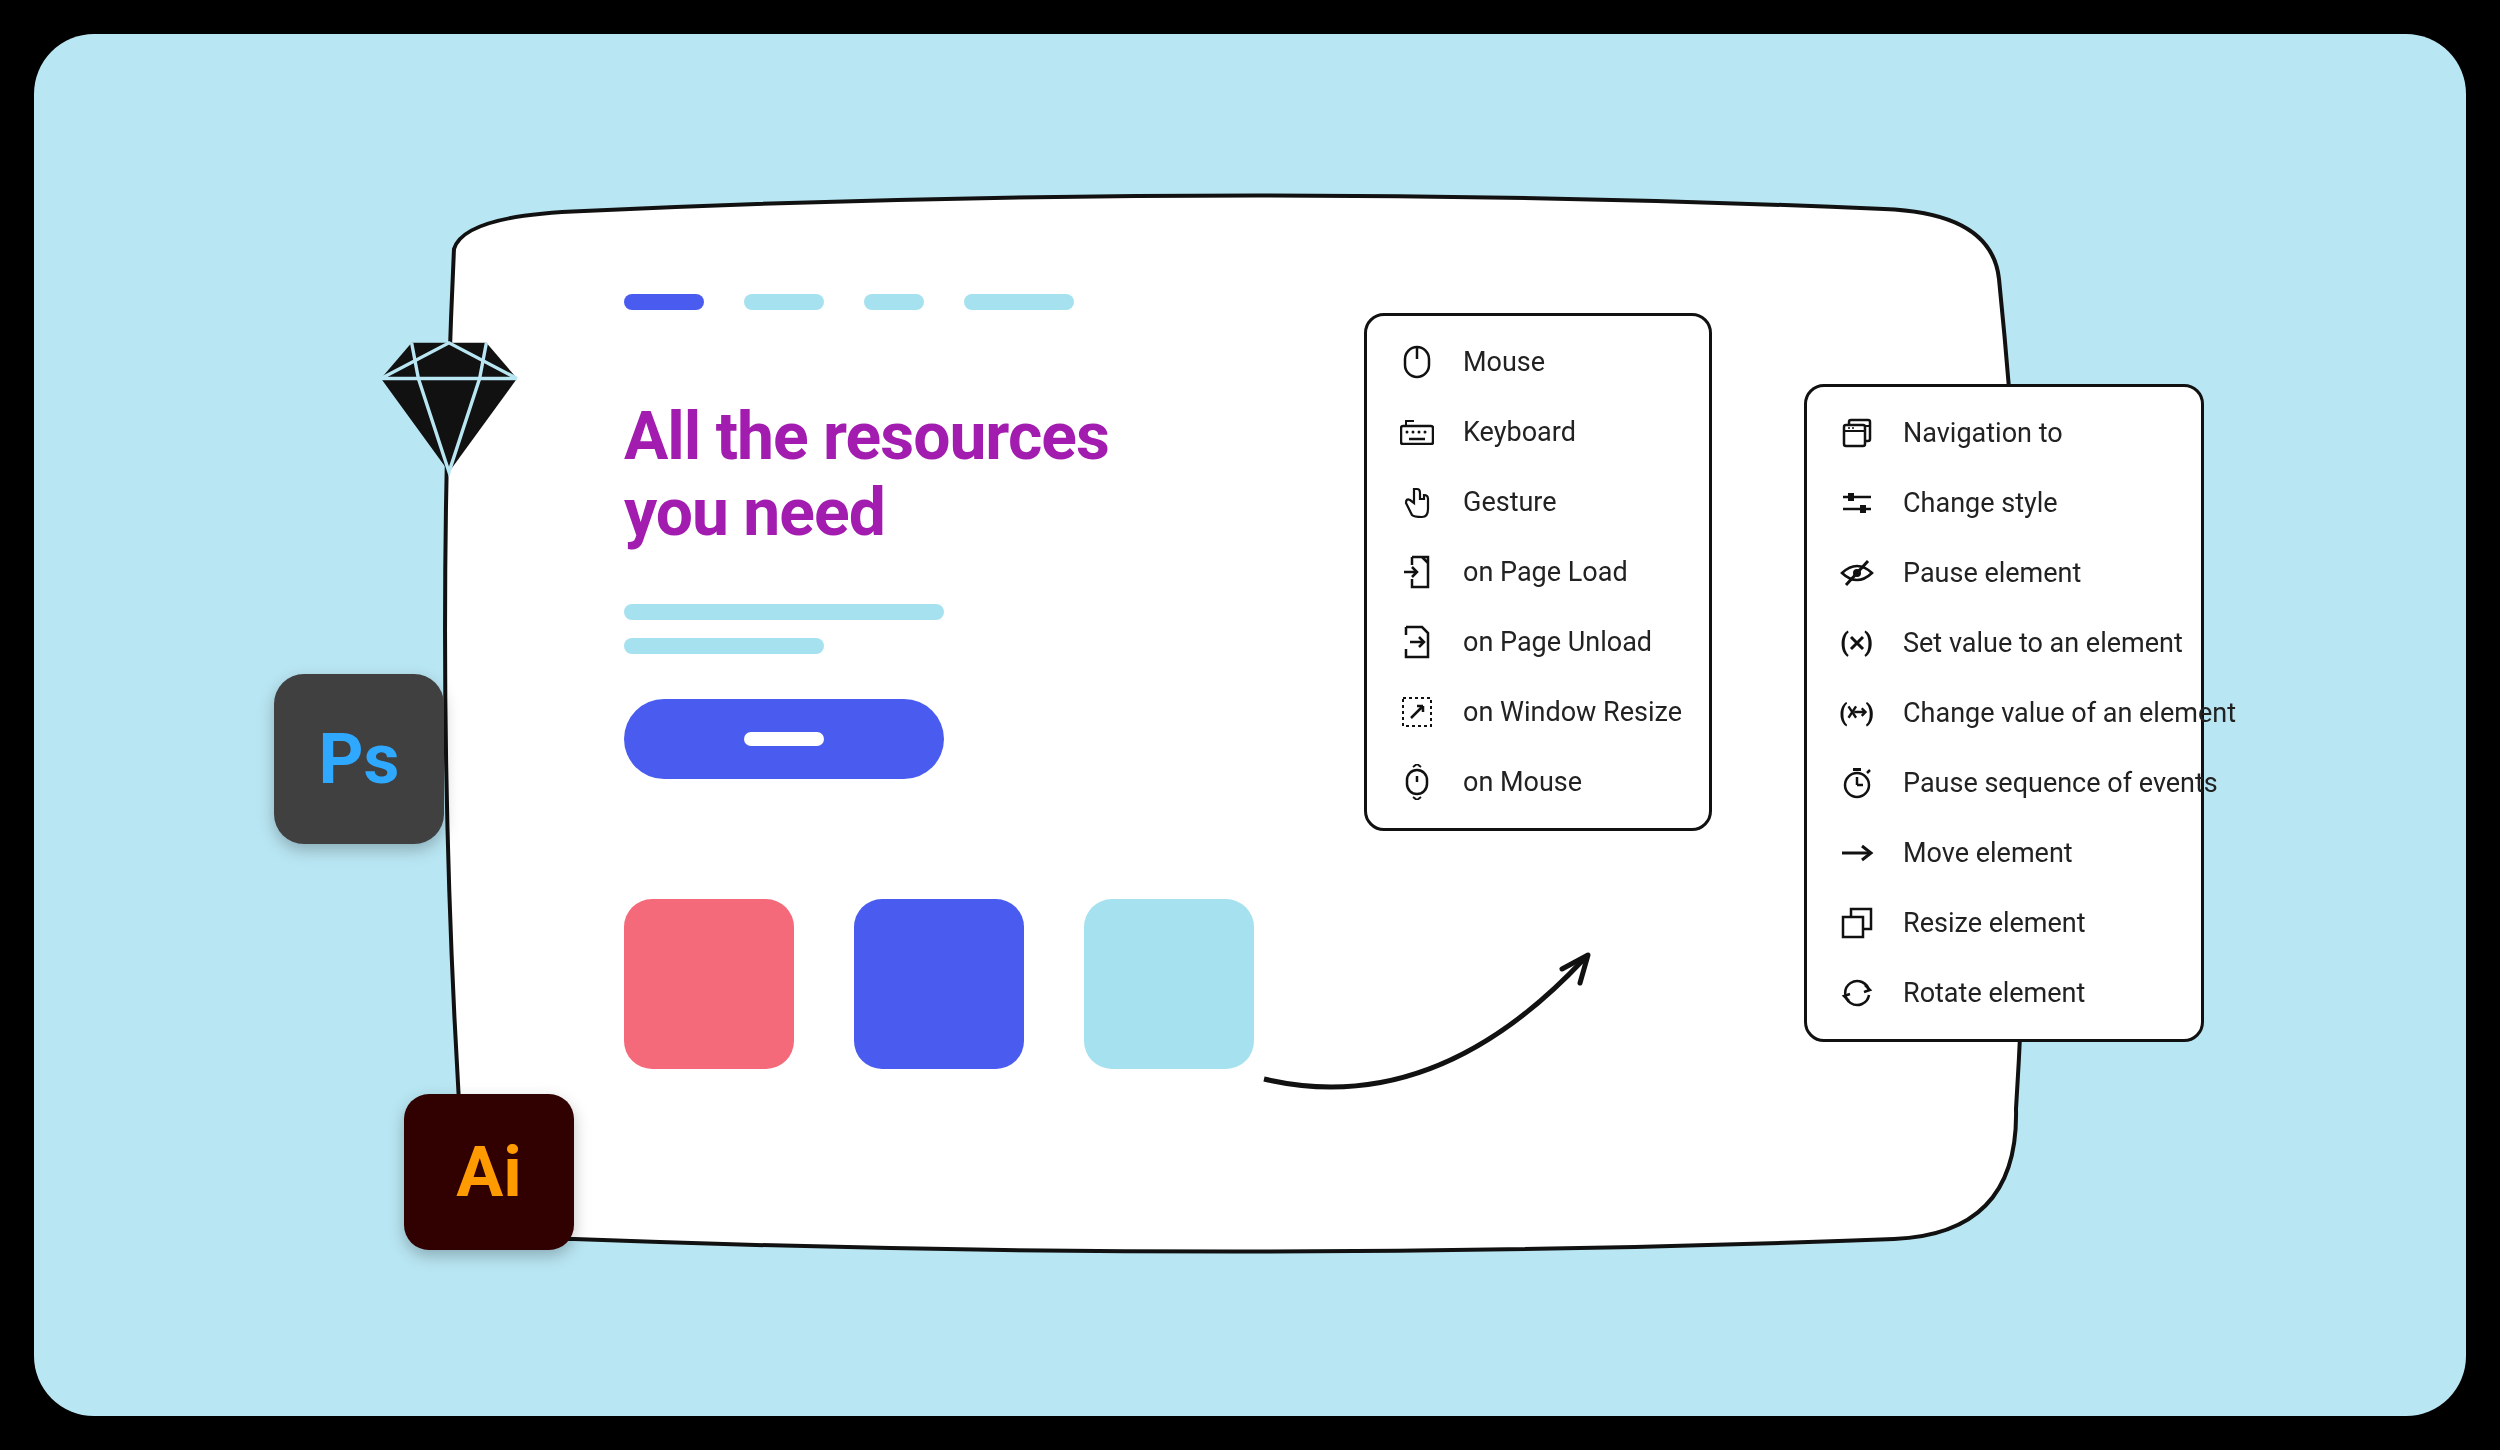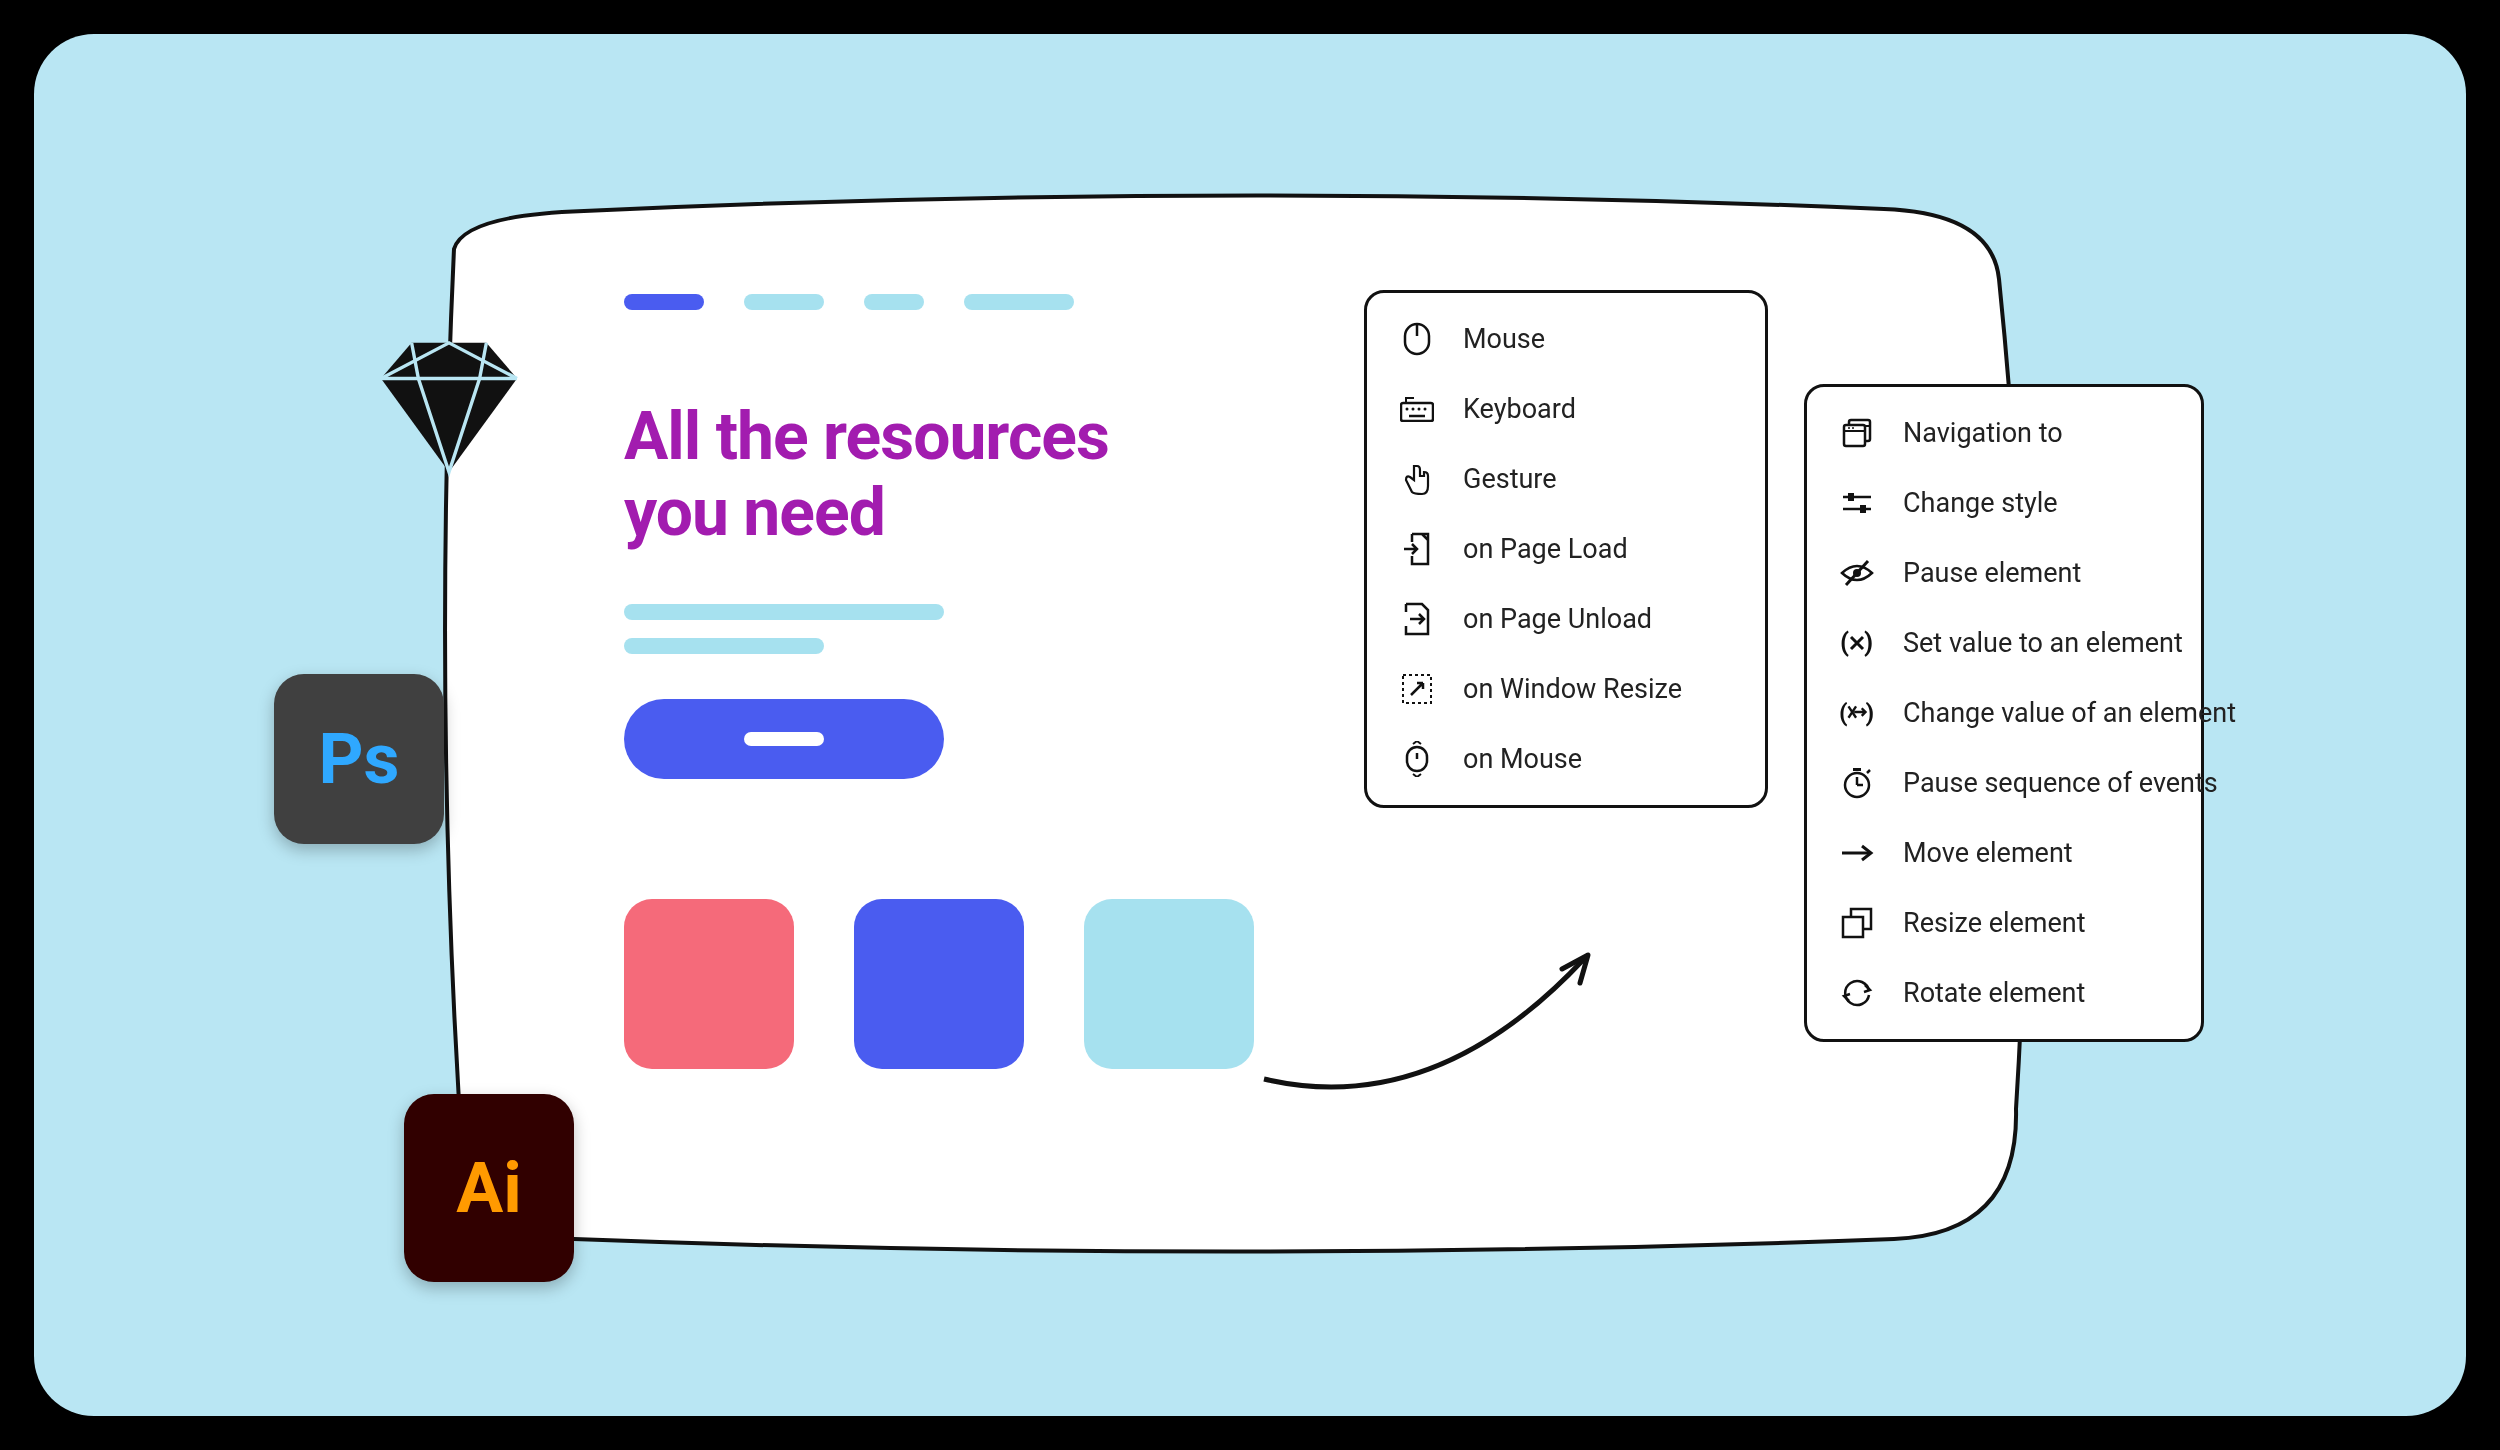--- a/index.html
+++ b/index.html
@@ -70,31 +70,31 @@
   .swatches { position: absolute; left: 120px; top: 660px; display:flex; gap: 60px; }
   .swatch { width: 170px; height: 170px; border-radius: 28px; }
   .sw-red { background:#f56a7a; }
   .sw-blue { background:#4a5cf0; }
   .sw-cyan { background:#a6e1ef; }
   .arrow-curve { position:absolute; left: 750px; top: 700px; }
 
   .app-badge { position:absolute; border-radius: 30px; box-shadow: 0 6px 16px rgba(0,0,0,0.25); }
   .sketch-badge { left: 330px; top: 285px; width: 170px; height: 170px; }
   .ps-badge { left: 240px; top: 640px; width: 170px; height: 170px; background:#404040; display:flex; align-items:center; justify-content:center; }
-  .ai-badge { left: 370px; top: 1060px; width: 170px; height: 188px; background:#310000; display:flex; align-items:center; justify-content:center; }
+  .ai-badge { left: 370px; top: 1060px; width: 170px; height: 156px; background:#310000; display:flex; align-items:center; justify-content:center;border-radius:25px; }
 
   .menu {
     position: absolute;
     background: #fff;
     border: 3px solid #111;
     border-radius: 20px;
     padding: 28px 32px;
     display:flex; flex-direction:column; gap: 34px;
   }
-  .triggers-menu { left: 1330px; top: 256px; width: 404px; }
+  .triggers-menu { left: 1330px; top: 279px; width: 348px; }
   .actions-menu { left: 1770px; top: 350px; width: 400px; }
   .menu-item { display:flex; align-items:center; gap: 28px; cursor:pointer; }
   .menu-item .mi-icon { width: 36px; height: 36px; display:flex; align-items:center; justify-content:center; flex-shrink:0; }
   .menu-item .mi-label { font-size: 27px; color:#222; white-space: nowrap; }
 </style>
 </head>
 <body>
 
 <div class="outer">
   <div class="canvas-window">

